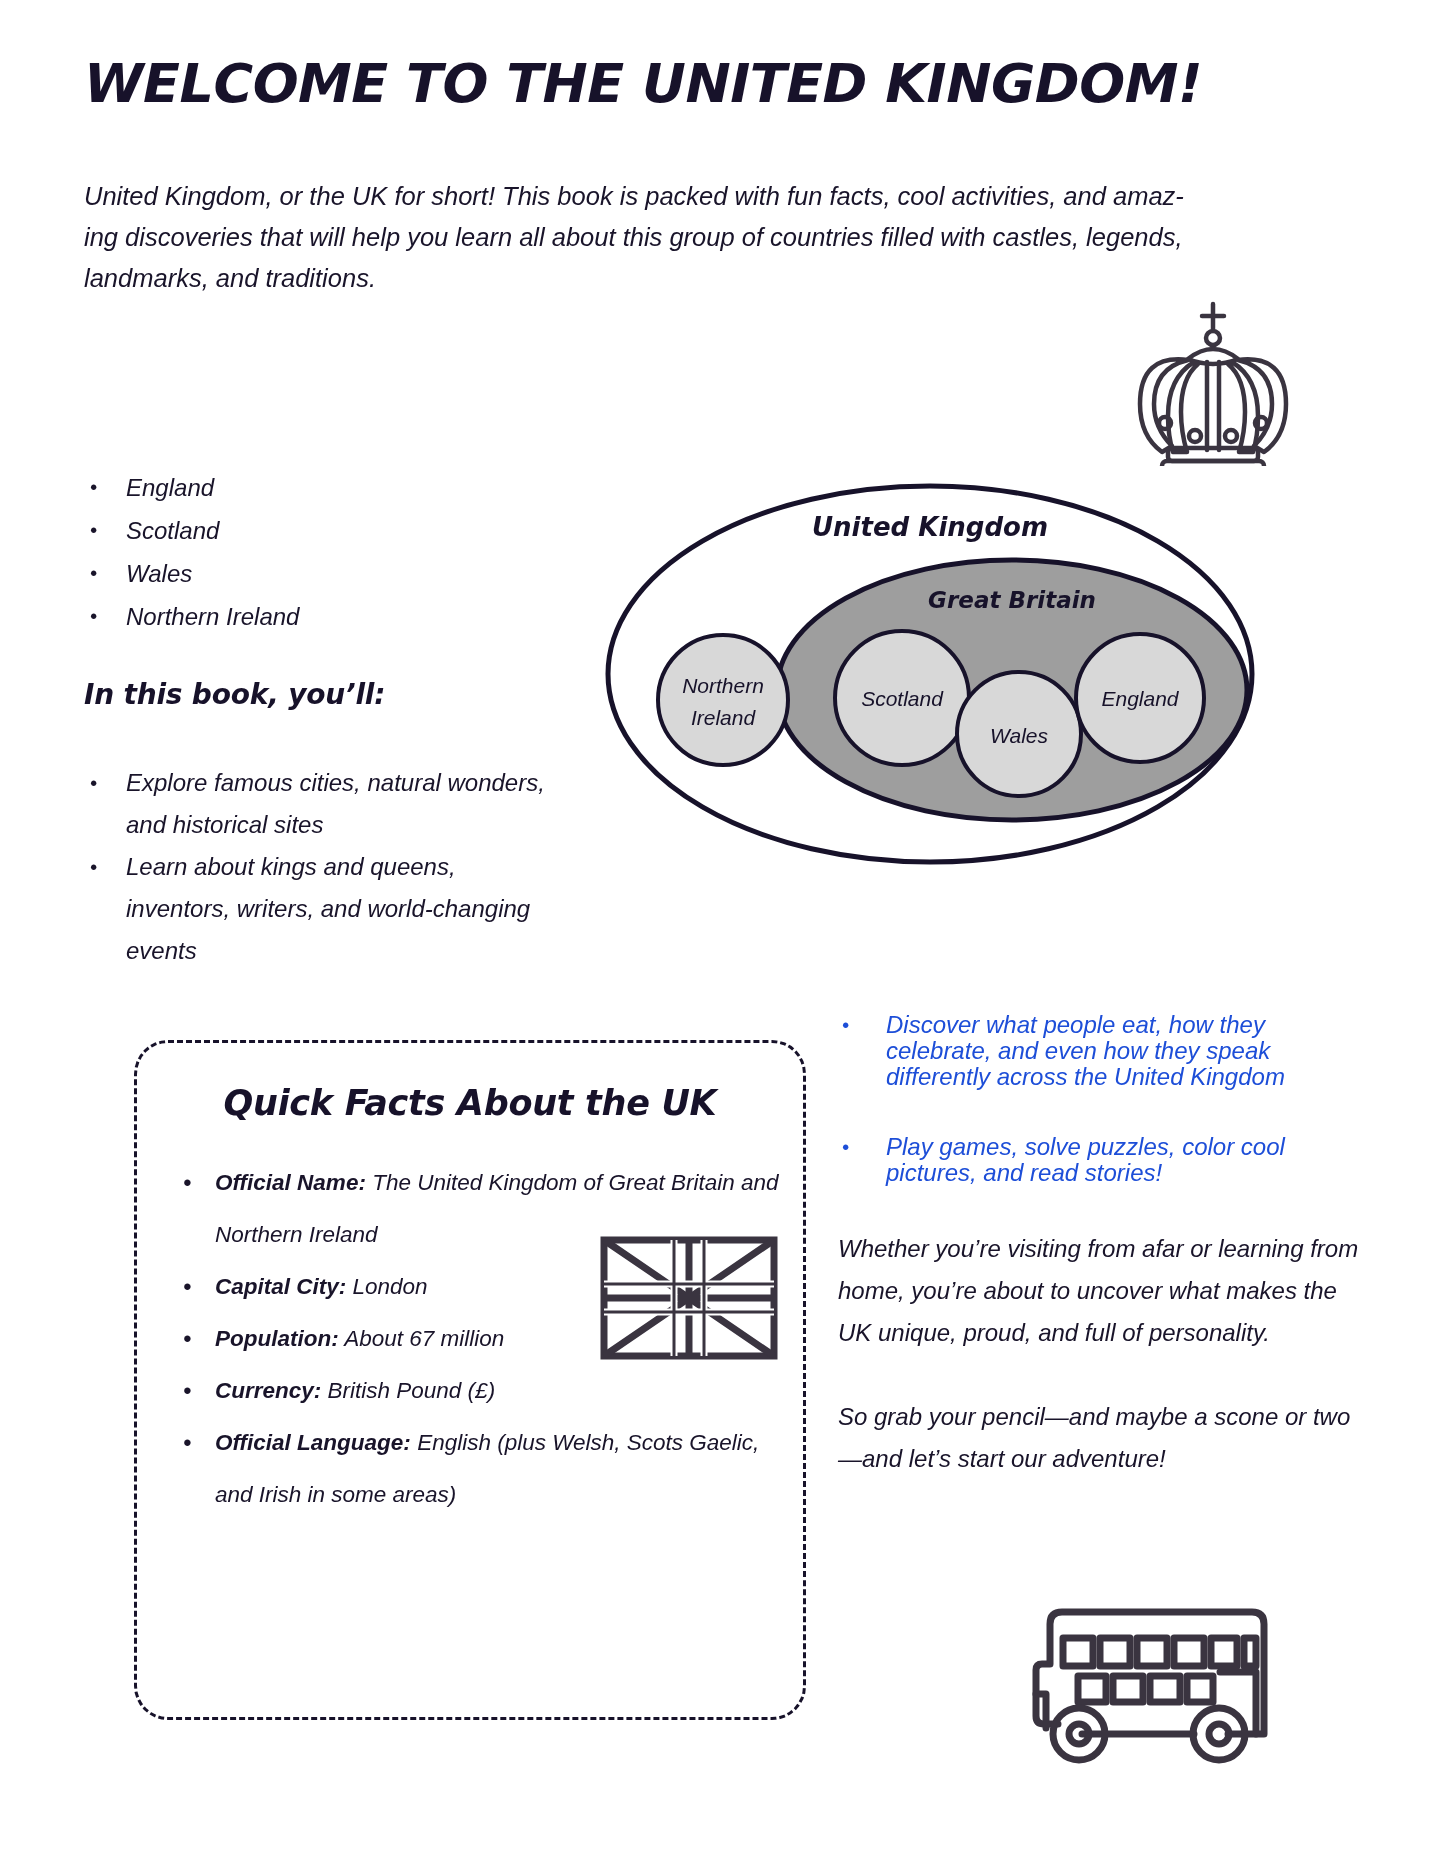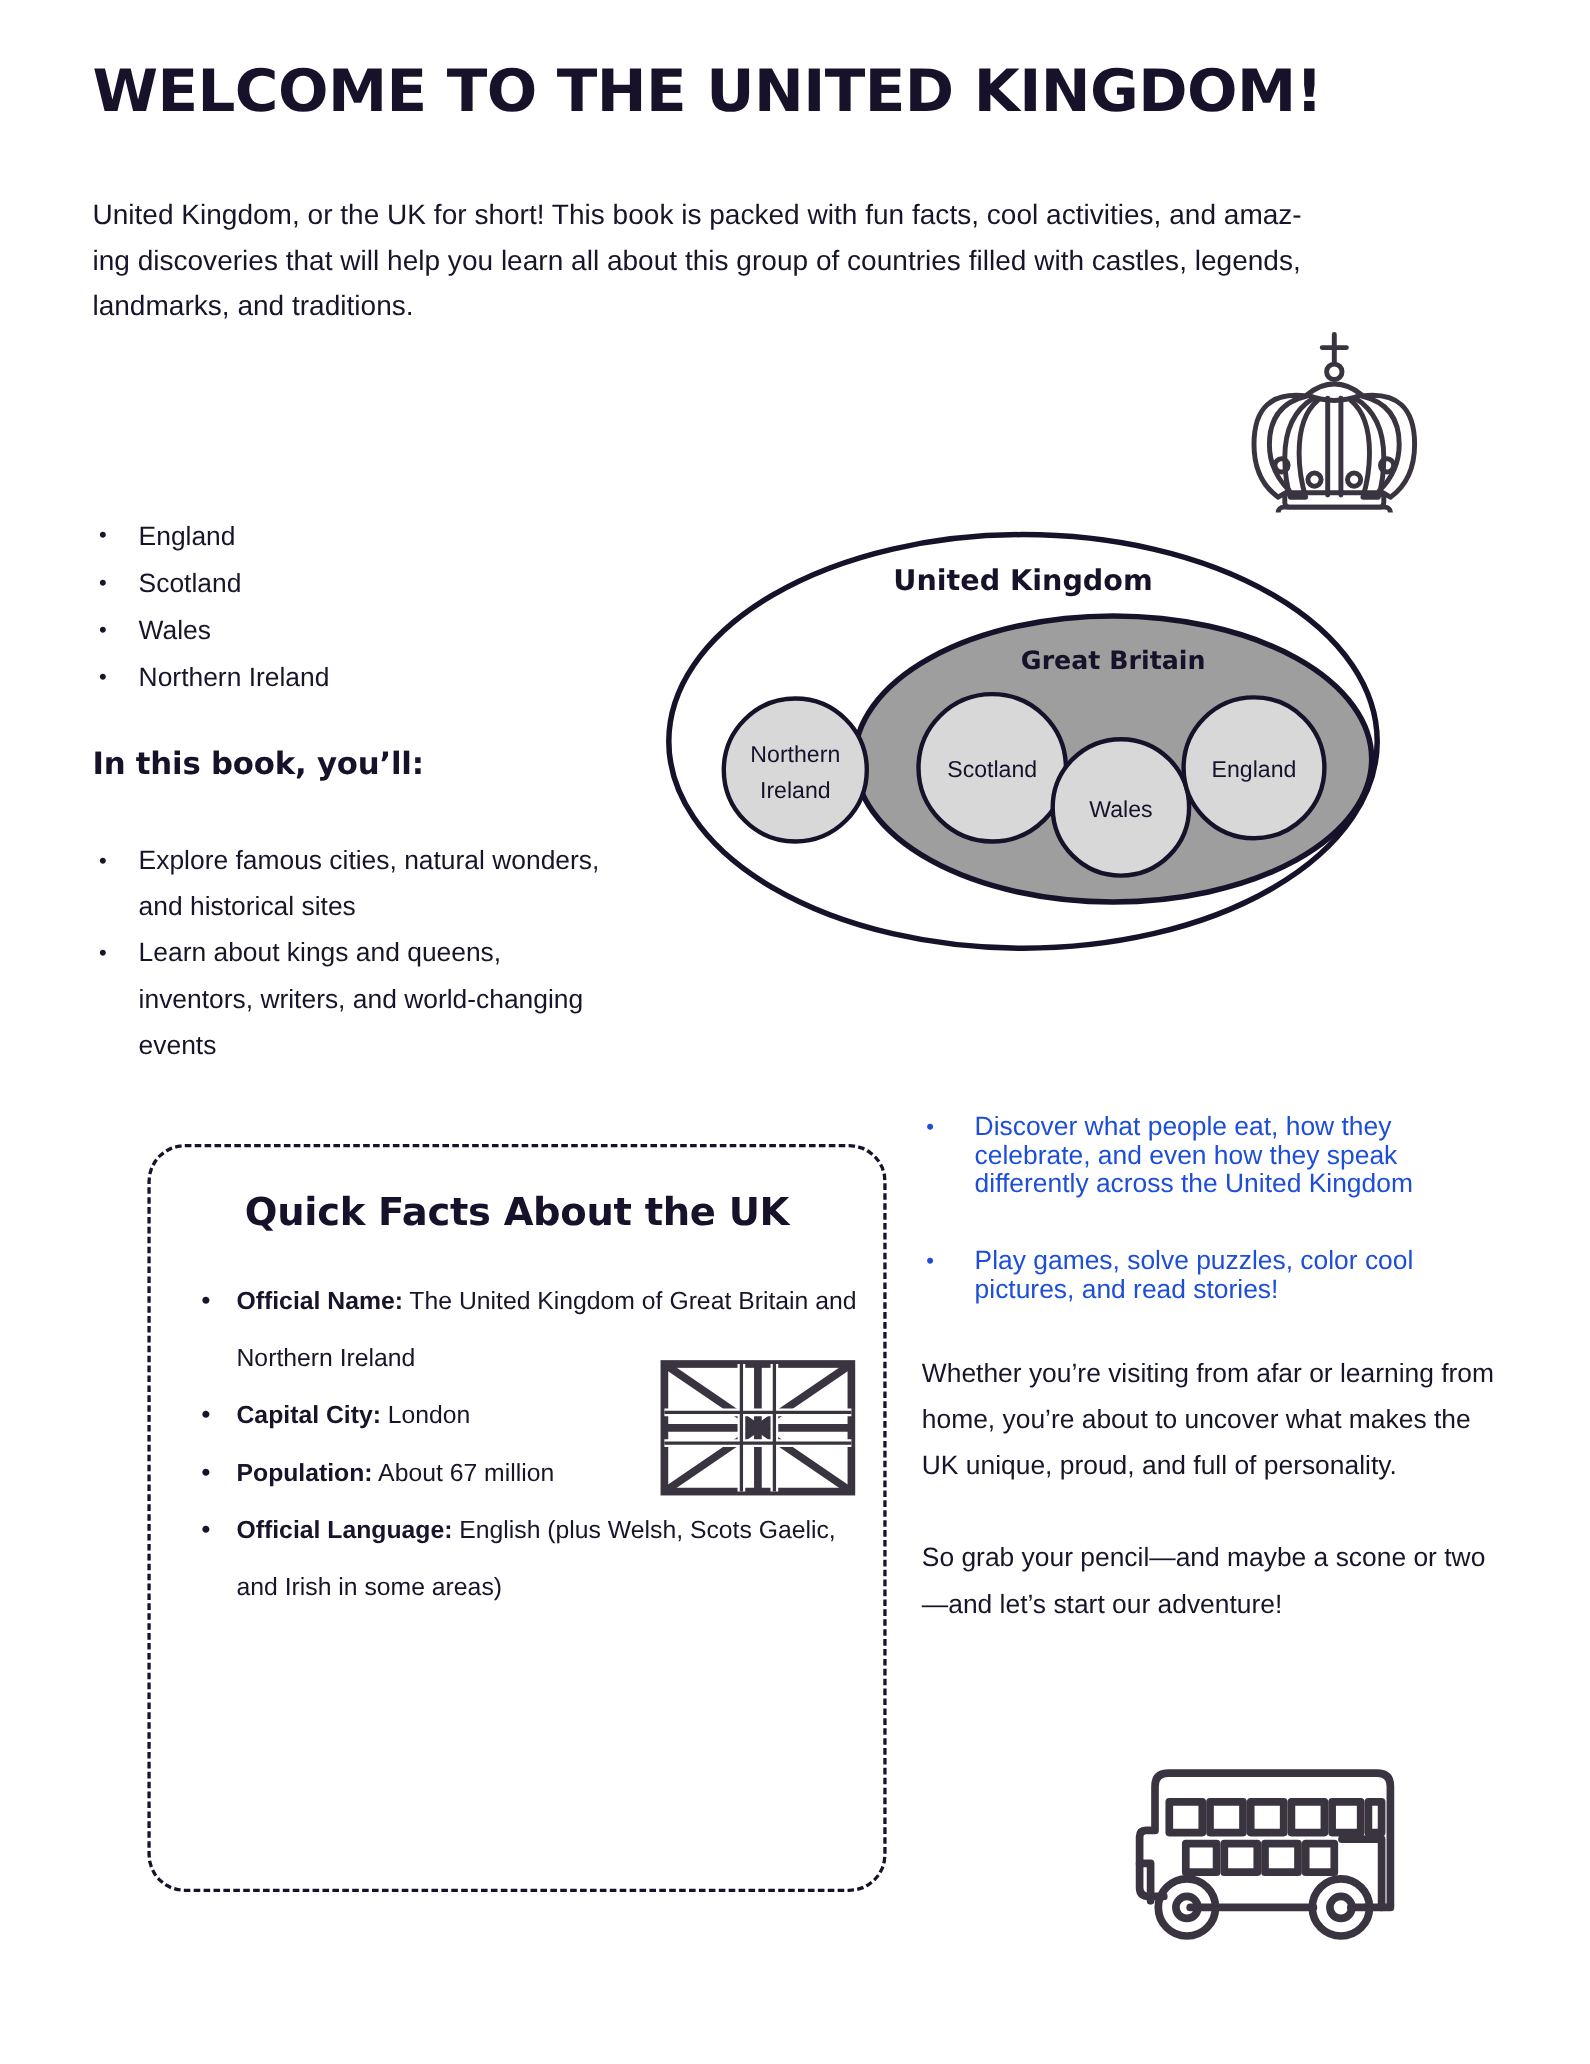--- a/index.html
+++ b/index.html
@@ -9,20 +9,21 @@
     background: #ffffff;
     font-family: "Liberation Sans", sans-serif;
     color: #1a1526;
     overflow: hidden;
   }
   .page {
     position: relative;
     width: 1445px;
     height: 1872px;
     padding: 0;
+    font-style: italic;
   }
 
   
   .title {
     position: absolute;
     left: 84px;
     top: 56px;
     width: 1200px;
     font-family: "DejaVu Sans", sans-serif;
     font-weight: 700;
@@ -300,20 +301,21 @@
       <text class="venn-label-small" x="540" y="228" text-anchor="middle">England</text>
     </svg>
   </div>
 
   <div id="quick-facts">
     <div id="quick-facts-title">Quick Facts About the UK</div>
     <ul id="facts-list">
       <li><b>Official Name:</b><span> The United Kingdom of Great Britain and Northern Ireland</span></li>
       <li><b>Capital City:</b><span> London</span></li>
       <li><b>Population:</b><span> About 67 million</span></li>
+      <li><b>Currency:</b><span> British Pound (£)</span></li>
       <li><b>Official Language:</b><span> English (plus Welsh, Scots Gaelic, and Irish in some areas)</span></li>
     </ul>
   </div>
 
   <div id="union-jack">
     <svg viewBox="0 0 178 124" width="178" height="124" fill="none" stroke="#3a3440" stroke-width="7" stroke-linejoin="miter">
       <rect x="4" y="4" width="170" height="116"></rect>
 
       <path d="M4 4 L174 120 M174 4 L4 120"></path>
 

